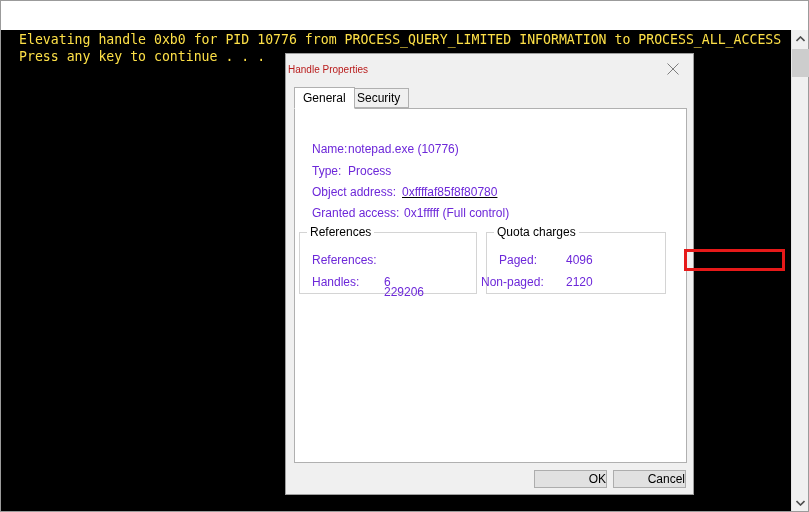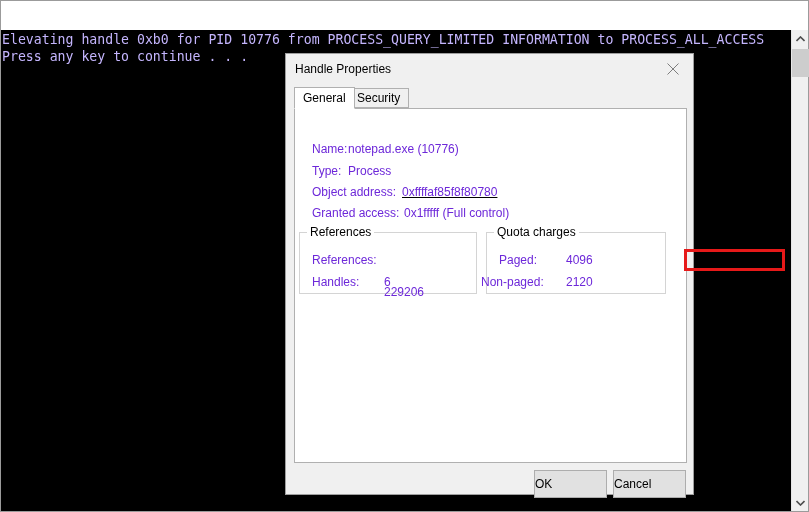--- a/index.html
+++ b/index.html
@@ -78,23 +78,23 @@
     position: absolute;
     left: 0;
     top: 29px;
     right: 0;
     bottom: 0;
     background: #000000;
     overflow: hidden;
   }
   #console-text {
     position: absolute;
-    left: 1px;
+    left: 18px;
     top: 1px;
-    color: #c4b5fd;
+    color: #fde047;
     font-family: "DejaVu Sans Mono", "Liberation Mono", monospace;
     font-size: 13.2px;
     line-height: 17px;
     white-space: pre;
     letter-spacing: 0px;
   }
 
   
   #console-scrollbar {
     position: absolute;
@@ -142,23 +142,23 @@
     position: absolute;
     left: 0; top: 0;
     width: 100%;
     height: 30px;
     background: #f0f0f0;
     display: flex;
     align-items: center;
     box-sizing: border-box;
   }
   #dialog-title-text {
-    margin-left: 9px;
-    font-size: 12px;
-    color: #000000;
+    margin-left: 2px;
+    font-size: 10px;
+    color: #b91c1c;
   }
   #dialog-close {
     margin-left: auto;
     width: 40px;
     height: 30px;
     display: flex;
     align-items: center;
     justify-content: center;
   }
 
@@ -261,29 +261,29 @@
     height: 22px;
     border: 3px solid #e61919;
     box-sizing: border-box;
     pointer-events: none;
   }
 
   
   .dlg-button {
     position: absolute;
     width: 73px;
-    height: 28px;
+    height: 18px;
     background: #e1e1e1;
     border: 1px solid #adadad;
     box-sizing: border-box;
     font-size: 12px;
     color: #000000;
     display: flex;
     align-items: center;
-    justify-content: flex-start;
+    justify-content: flex-end;
   }
   #btn-ok { left: 248px; top: 416px; }
   #btn-cancel { left: 327px; top: 416px; }
 </style>
 </head>
 <body>
 
 <div id="console-window">
 
 

